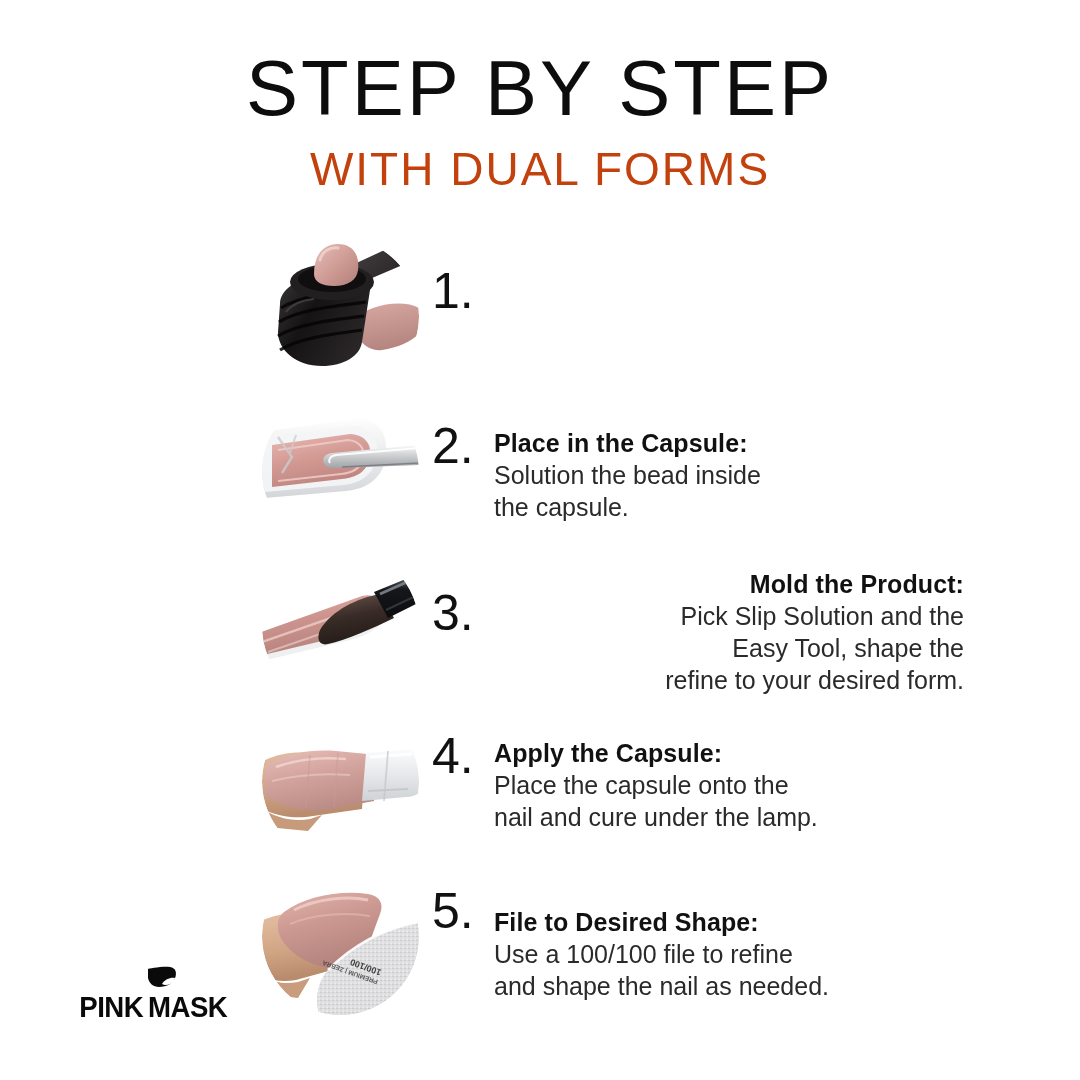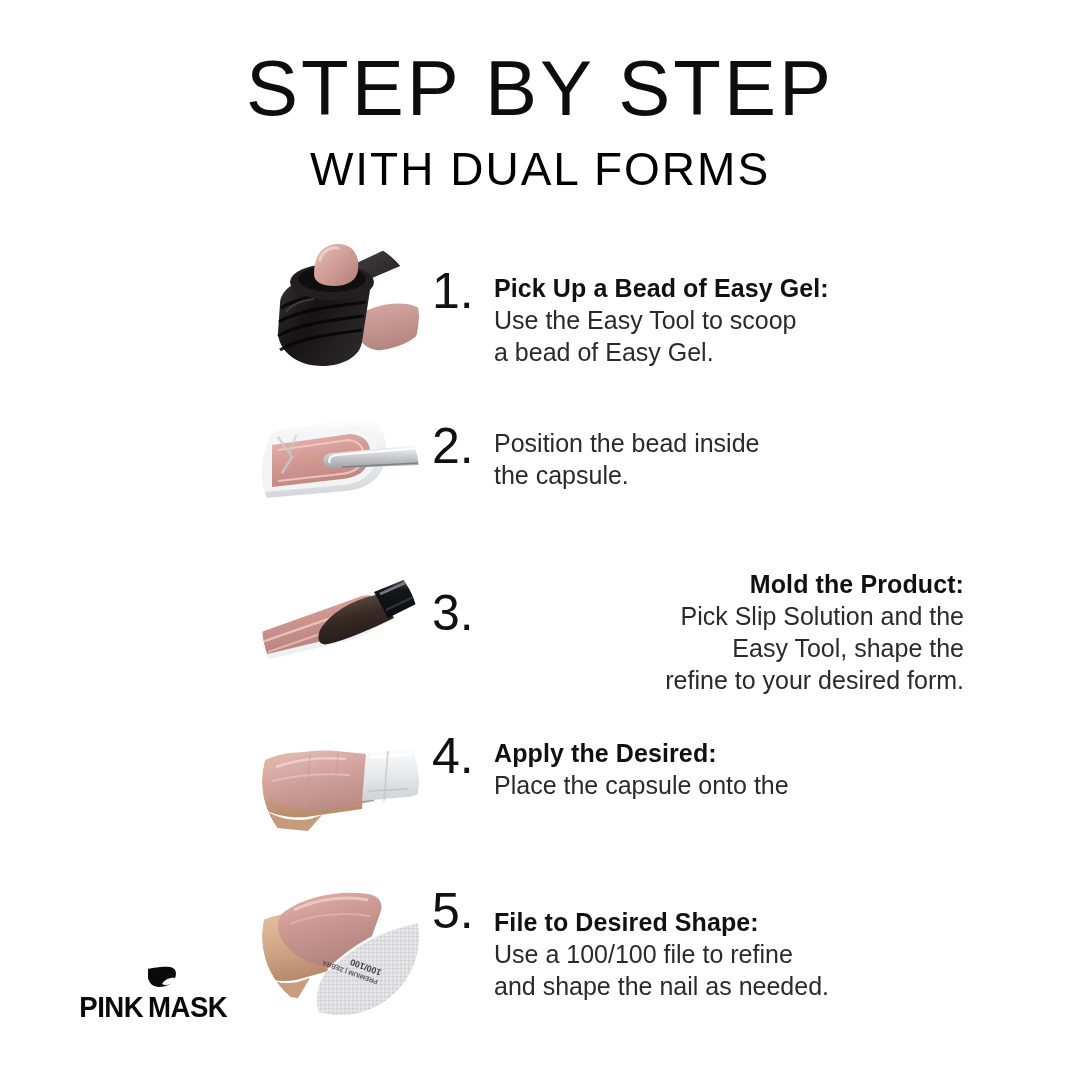--- a/index.html
+++ b/index.html
@@ -40,21 +40,21 @@
     letter-spacing: 3px;
     color: #0d0d0d;
     white-space: nowrap;
   }
   .title-sub {
     font-family: "Liberation Sans", sans-serif;
     font-weight: 300;
     font-size: 46px;
     line-height: 54px;
     letter-spacing: 2px;
-    color: #000000;
+    color: #c2410c;
     margin-top: 12px;
     white-space: nowrap;
   }
 
   
   .steps {
     position: absolute;
     top: 238px;
     left: 0;
     width: 1080px;
@@ -205,27 +205,20 @@
             <ellipse cx="70" cy="41" rx="34" ry="13" fill="#100e0f"></ellipse>
 
             <path d="M52 36 C52 16 62 6 76 6 C90 6 98 16 96 32 C95 42 86 48 72 48 C60 48 52 44 52 36 Z" fill="url(#g1bead)"></path>
             <path d="M58 22 C60 13 68 9 76 10" stroke="#f0d6d1" stroke-width="3" fill="none" opacity="0.8" stroke-linecap="round"></path>
 
             <path d="M24 74 C30 66 42 62 52 61" stroke="#5a5456" stroke-width="2" fill="none" opacity="0.55"></path>
           </g>
         </svg>
       </div>
       <div class="step-num">1.</div>
-      <div class="step-text">
-        <div class="step-title">Pick Up a Bead of Easy Gel:</div>
-        <div class="step-body">
-          <span class="ln">Use the Easy Tool to scoop</span>
-          <span class="ln">a bead of Easy Gel.</span>
-        </div>
-      </div>
     </div>
 
     <div class="step-row row-2">
       <div class="photo">
         <svg viewBox="0 0 157 157" xmlns="http://www.w3.org/2000/svg">
           <defs>
             <clipPath id="c2">
                 <circle cx="78.5" cy="78.5" r="78.5"></circle>
               </clipPath>
             <linearGradient id="g2cap" x1="0" y1="0" x2="0" y2="1">
@@ -259,22 +252,23 @@
             <path d="M157 55 L74 62 C68 63 66 67 68 70" stroke="#ffffff" stroke-width="2" fill="none" opacity="0.9"></path>
             <path d="M157 70 L80 74" stroke="#6e7276" stroke-width="1.6" fill="none" opacity="0.75"></path>
 
             <path d="M16 44 L30 64 L20 80" stroke="#c9ccd0" stroke-width="2.4" fill="none" opacity="0.8"></path>
             <path d="M34 42 L28 60" stroke="#c9ccd0" stroke-width="2.2" fill="none" opacity="0.7"></path>
           </g>
         </svg>
       </div>
       <div class="step-num">2.</div>
       <div class="step-text">
+        <div class="step-title">Place in the Capsule:</div>
         <div class="step-body">
-          <span class="ln">Position the bead inside</span>
+          <span class="ln">Solution the bead inside</span>
           <span class="ln">the capsule.</span>
         </div>
       </div>
     </div>
 
     <div class="step-row row-3 tall">
       <div class="photo">
         <svg viewBox="0 0 157 157" xmlns="http://www.w3.org/2000/svg">
           <defs>
             <clipPath id="c3">
@@ -363,23 +357,24 @@
 
             <path d="M104 50 L154 46 C166 46 170 58 168 72 C166 86 156 94 144 94 L100 98 Z" fill="url(#g4cap)"></path>
             <path d="M108 54 L150 51" stroke="#ffffff" stroke-width="3" fill="none" opacity="0.95"></path>
             <path d="M106 88 L146 86" stroke="#b8bcc1" stroke-width="2" fill="none" opacity="0.6"></path>
             <path d="M126 48 L122 98" stroke="#c2c6ca" stroke-width="1.8" fill="none" opacity="0.7"></path>
           </g>
         </svg>
       </div>
       <div class="step-num">4.</div>
       <div class="step-text">
-        <div class="step-title">Apply the Desired:</div>
+        <div class="step-title">Apply the Capsule:</div>
         <div class="step-body">
           <span class="ln">Place the capsule onto the</span>
+          <span class="ln">nail and cure under the lamp.</span>
         </div>
       </div>
     </div>
 
     <div class="step-row row-5">
       <div class="photo">
         <svg viewBox="0 0 157 157" xmlns="http://www.w3.org/2000/svg">
           <defs>
             <clipPath id="c5">
                 <circle cx="78.5" cy="78.5" r="78.5"></circle>

